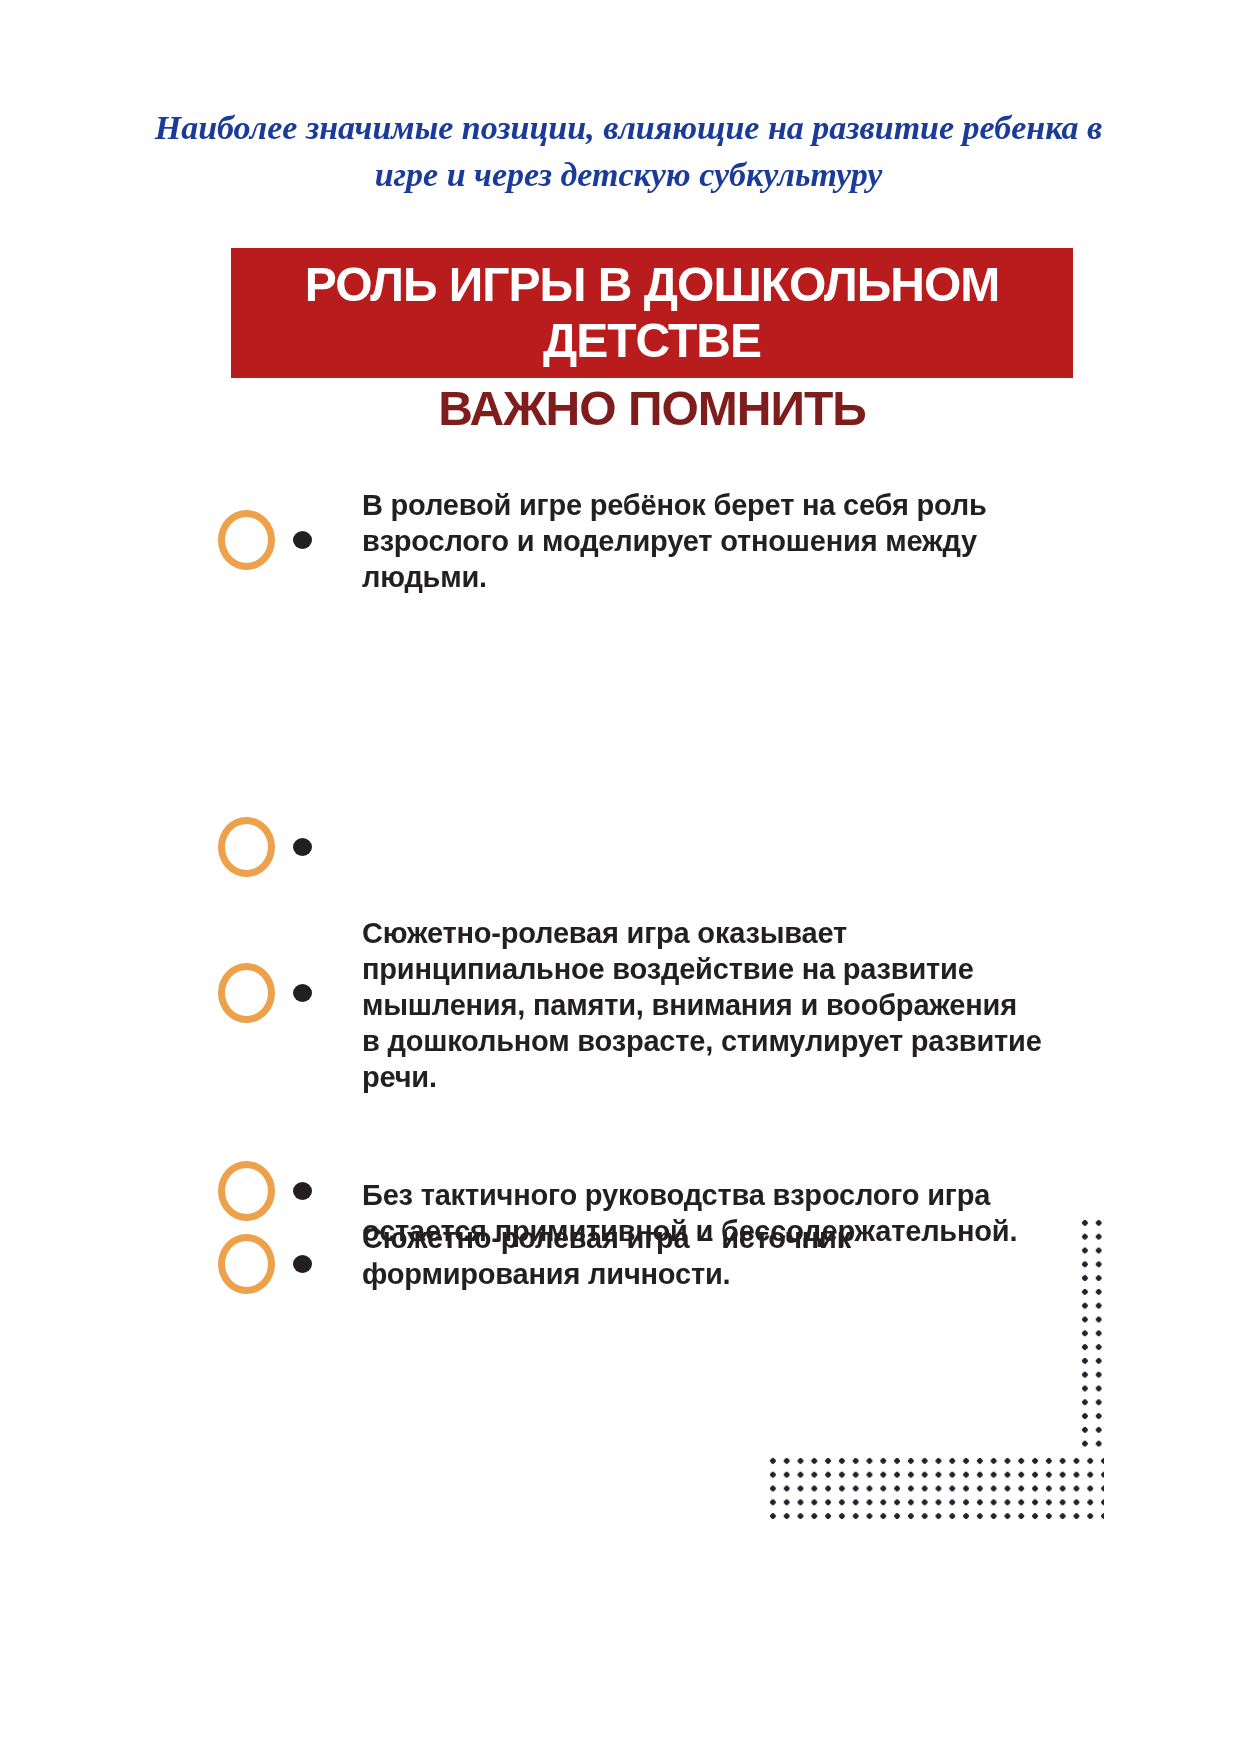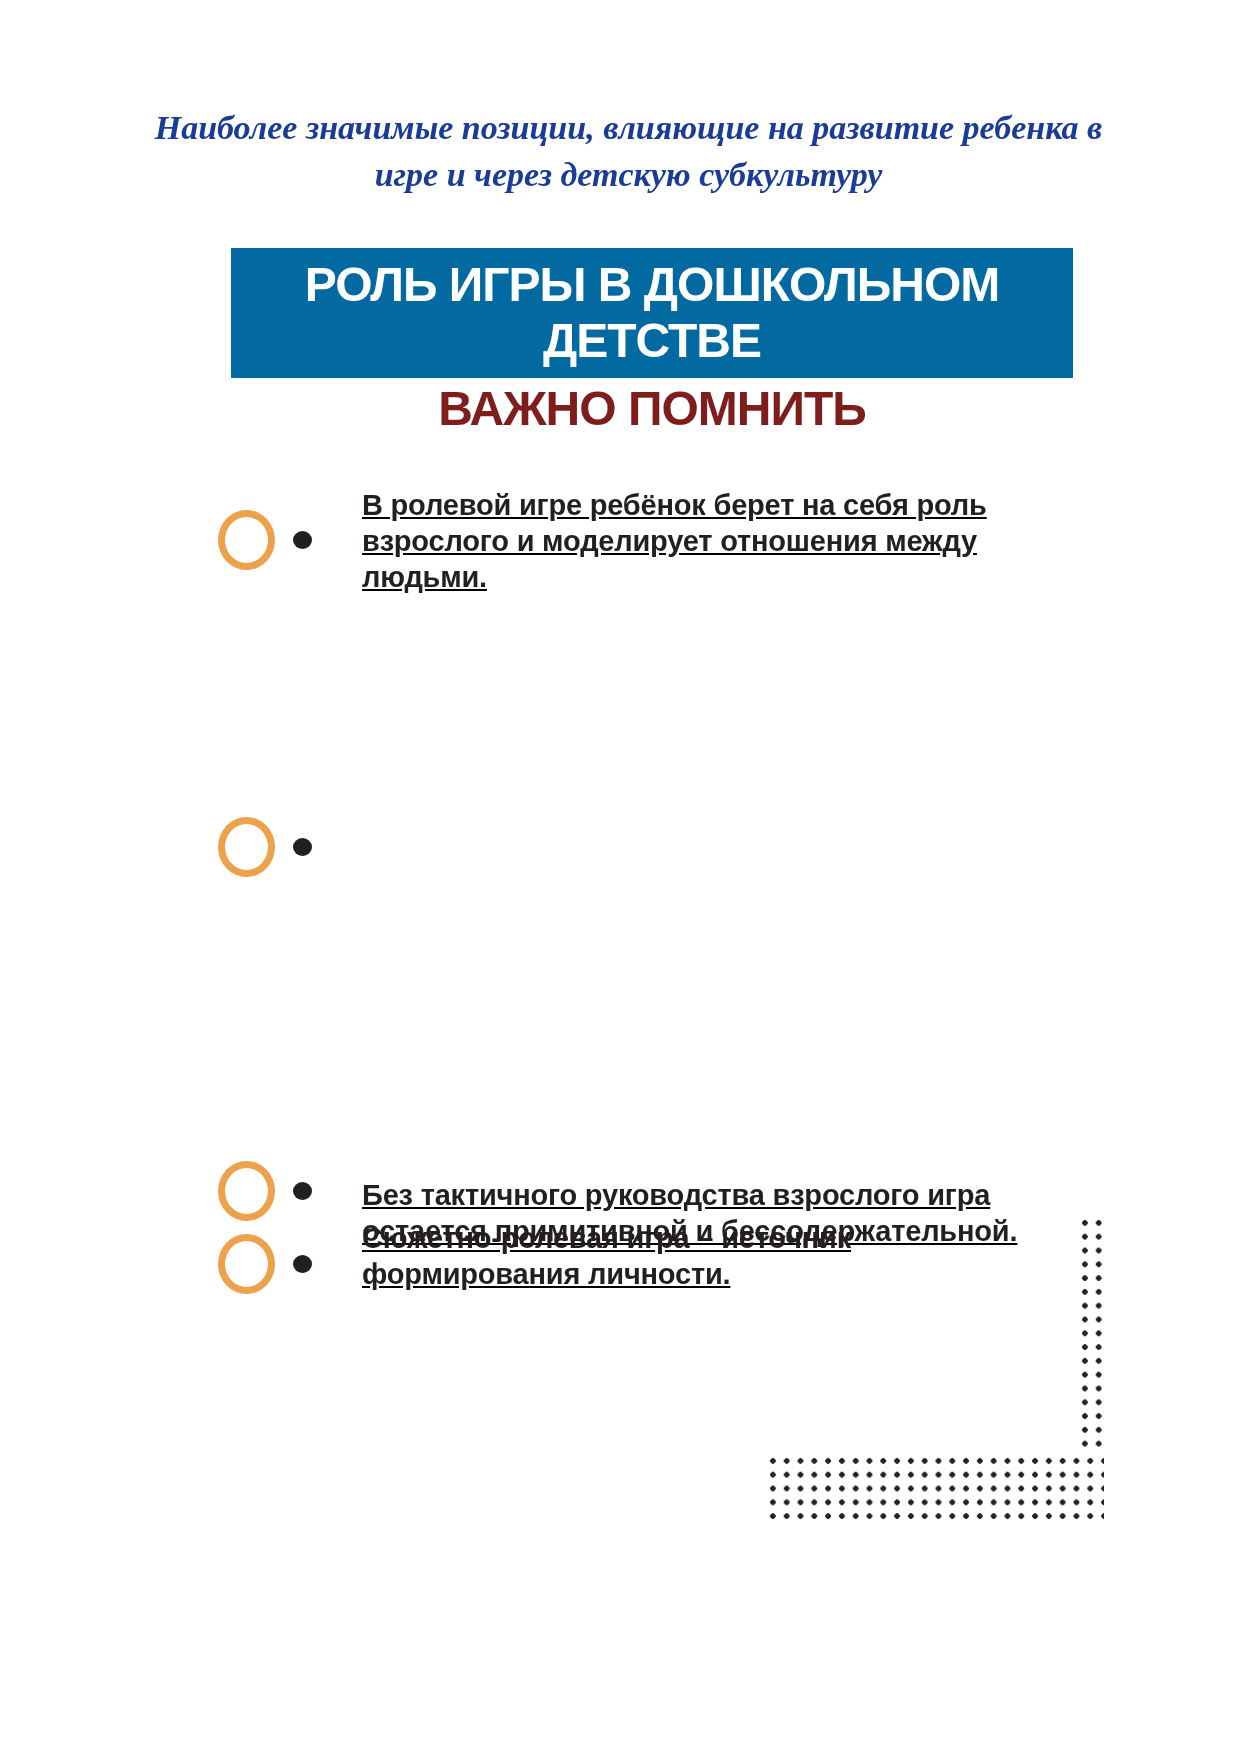--- a/index.html
+++ b/index.html
@@ -29,21 +29,21 @@
     white-space: pre-line;
   }
 
   
   .banner {
     position: absolute;
     left: 231px;
     top: 248px;
     width: 842px;
     height: 130px;
-    background: #0369a1;
+    background: #b91c1c;
     display: flex;
     align-items: center;
     justify-content: center;
   }
   .banner-title {
     text-align: center;
     color: #ffffff;
     font-weight: bold;
     font-size: 48px;
     line-height: 56px;
@@ -59,21 +59,21 @@
     width: 842px;
     text-align: center;
     color: #7f1d1d;
     font-weight: bold;
     font-size: 48px;
     line-height: 50px;
     letter-spacing: -1px;
   }
 
   
-  .bullet { position: absolute; left: 0; width: 1189px; text-decoration: underline; }
+  .bullet { position: absolute; left: 0; width: 1189px; }
   .bullet-ring {
     position: absolute;
     left: 218px;
     top: calc(var(--my) - 30px);
     width: 43px;
     height: 46px;
     border: 7px solid #eda14b;
     border-radius: 50%;
     box-sizing: content-box;
   }
@@ -141,20 +141,29 @@
 взрослого и моделирует отношения между
 людьми.</div>
   </div>
 
 
   <div class="bullet" style="top:805px; --my:42px">
     <span class="bullet-ring"></span>
     <span class="bullet-dot"></span>
   </div>
 
+  <div class="bullet" style="top:915px; --my:78px">
+    <span class="bullet-ring"></span>
+    <span class="bullet-dot"></span>
+    <div class="bullet-text">Сюжетно-ролевая игра оказывает
+принципиальное воздействие на развитие
+мышления, памяти, внимания и воображения
+в дошкольном возрасте, стимулирует развитие
+речи.</div>
+  </div>
 
   <div class="bullet" style="top:1177px; --my:14px">
     <span class="bullet-ring"></span>
     <span class="bullet-dot"></span>
     <div class="bullet-text">Без тактичного руководства взрослого игра
 остается примитивной и бессодержательной.</div>
   </div>
 
   <div class="bullet" style="top:1220px; --my:44px">
     <span class="bullet-ring"></span>

